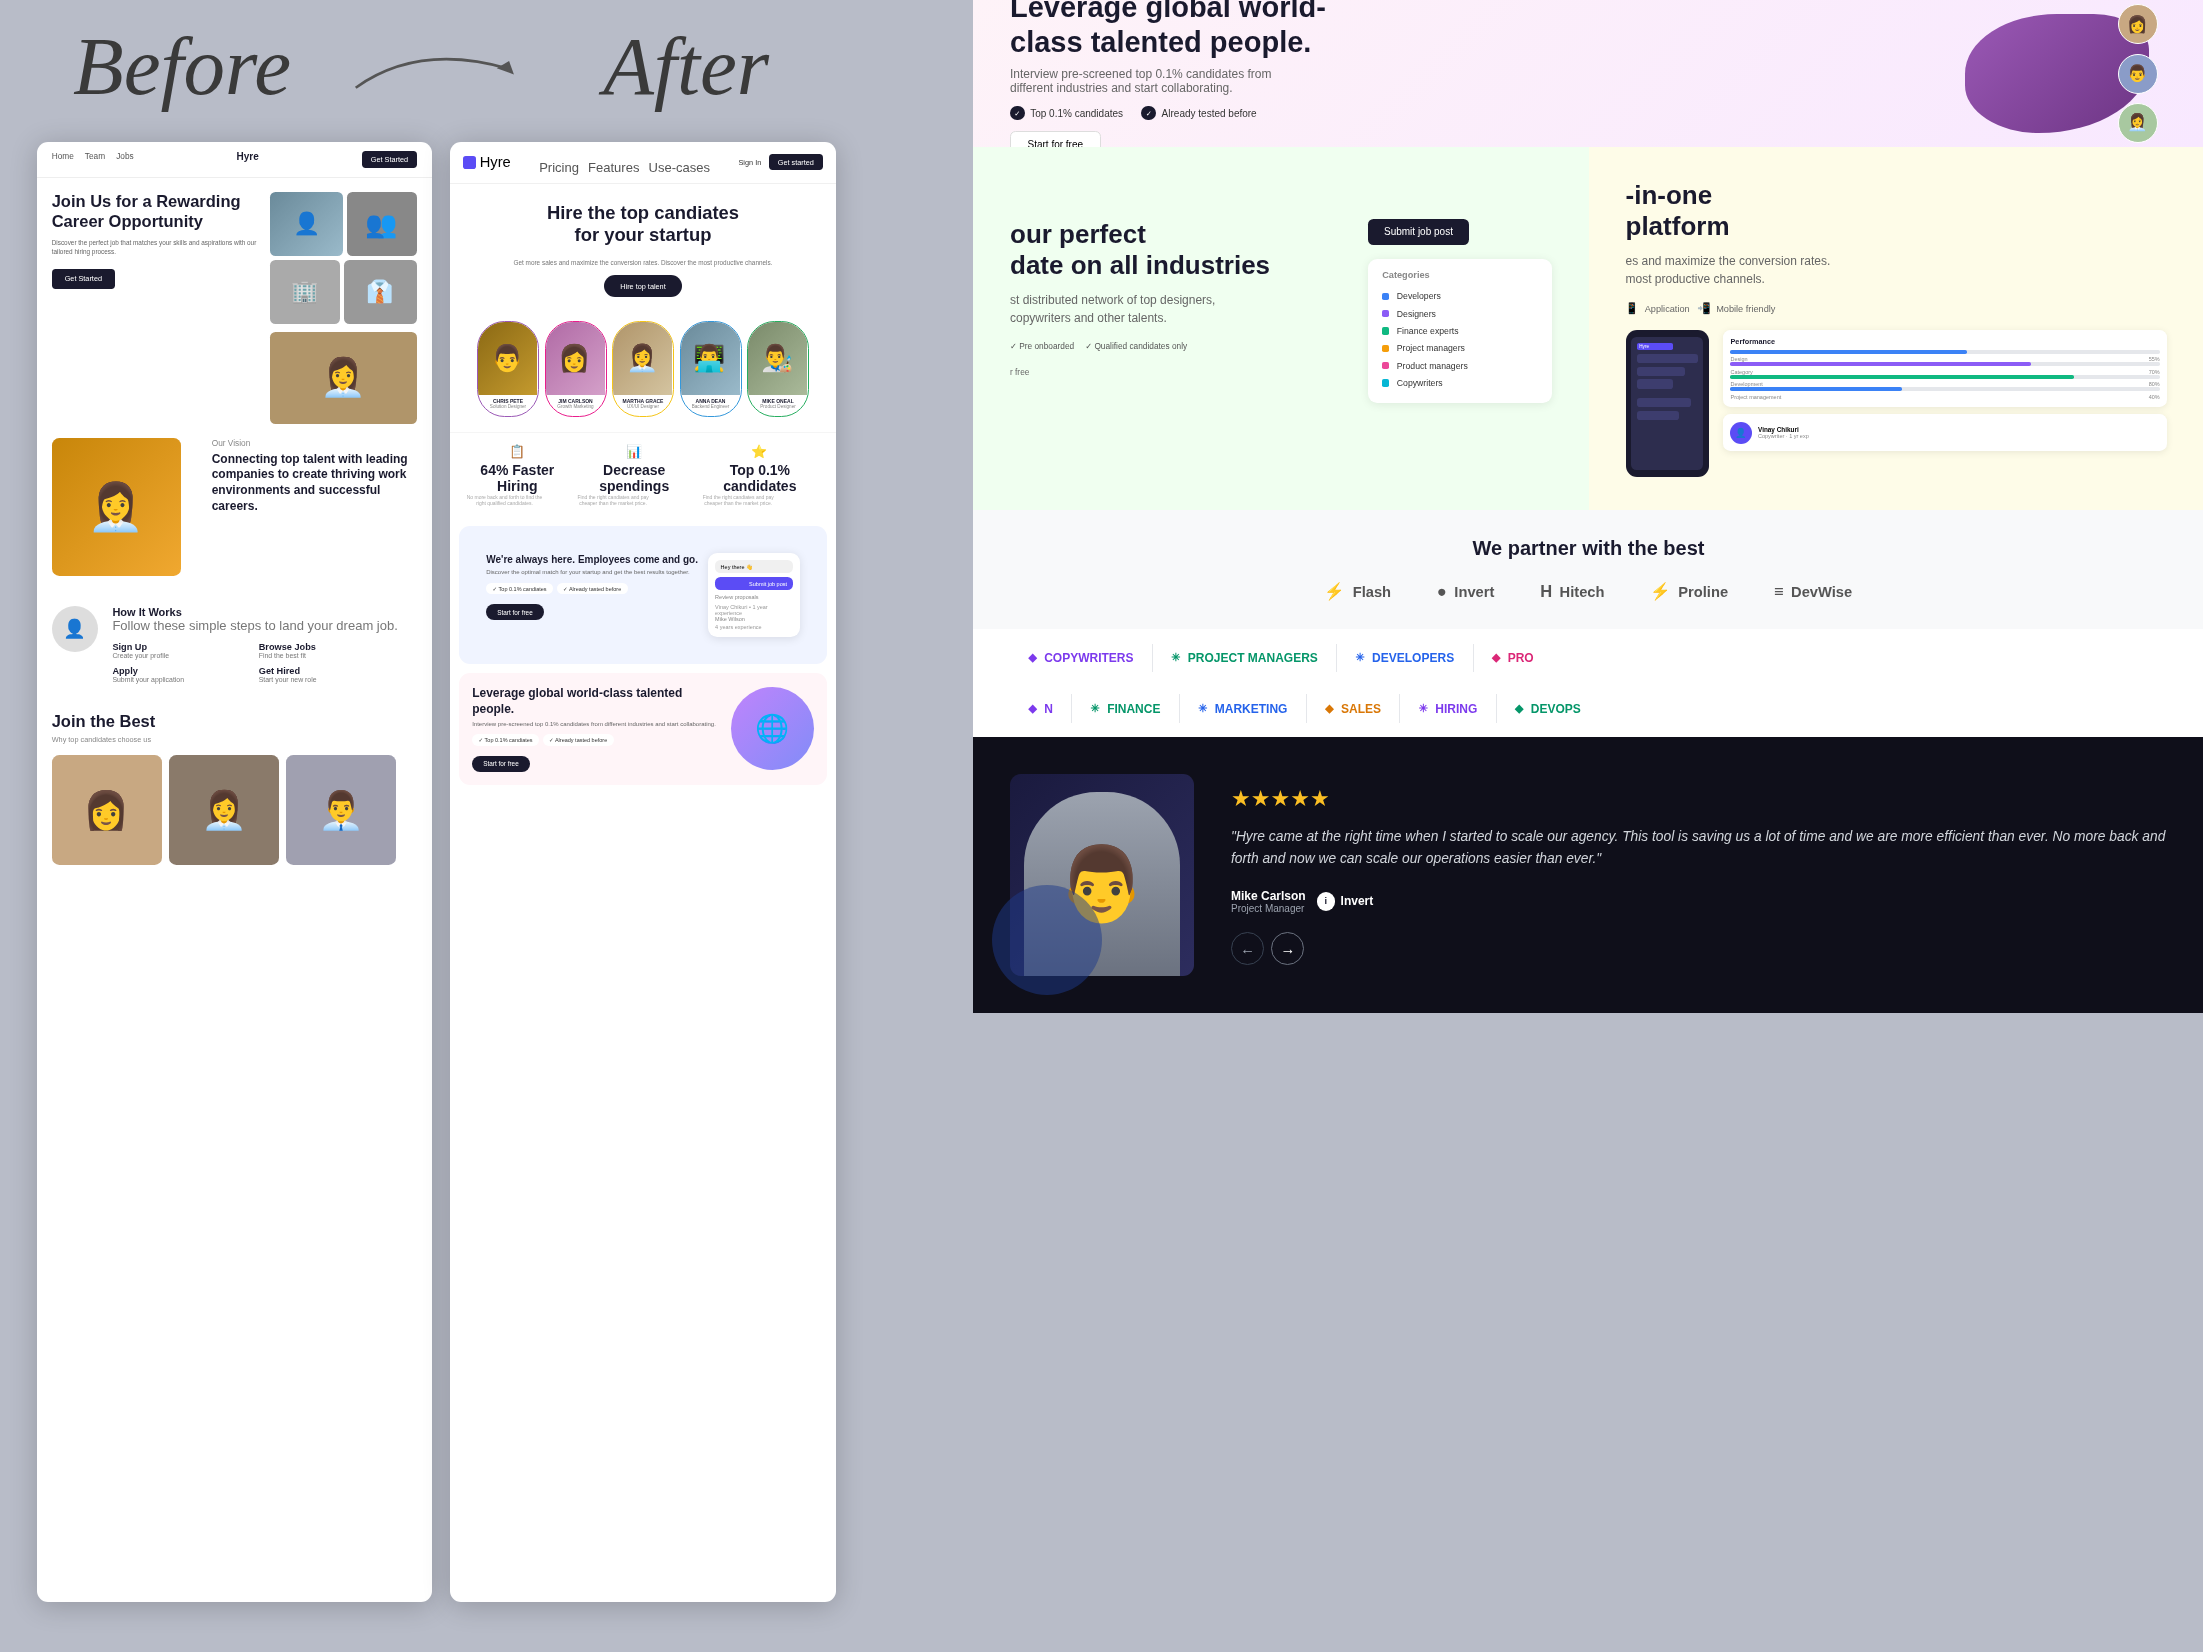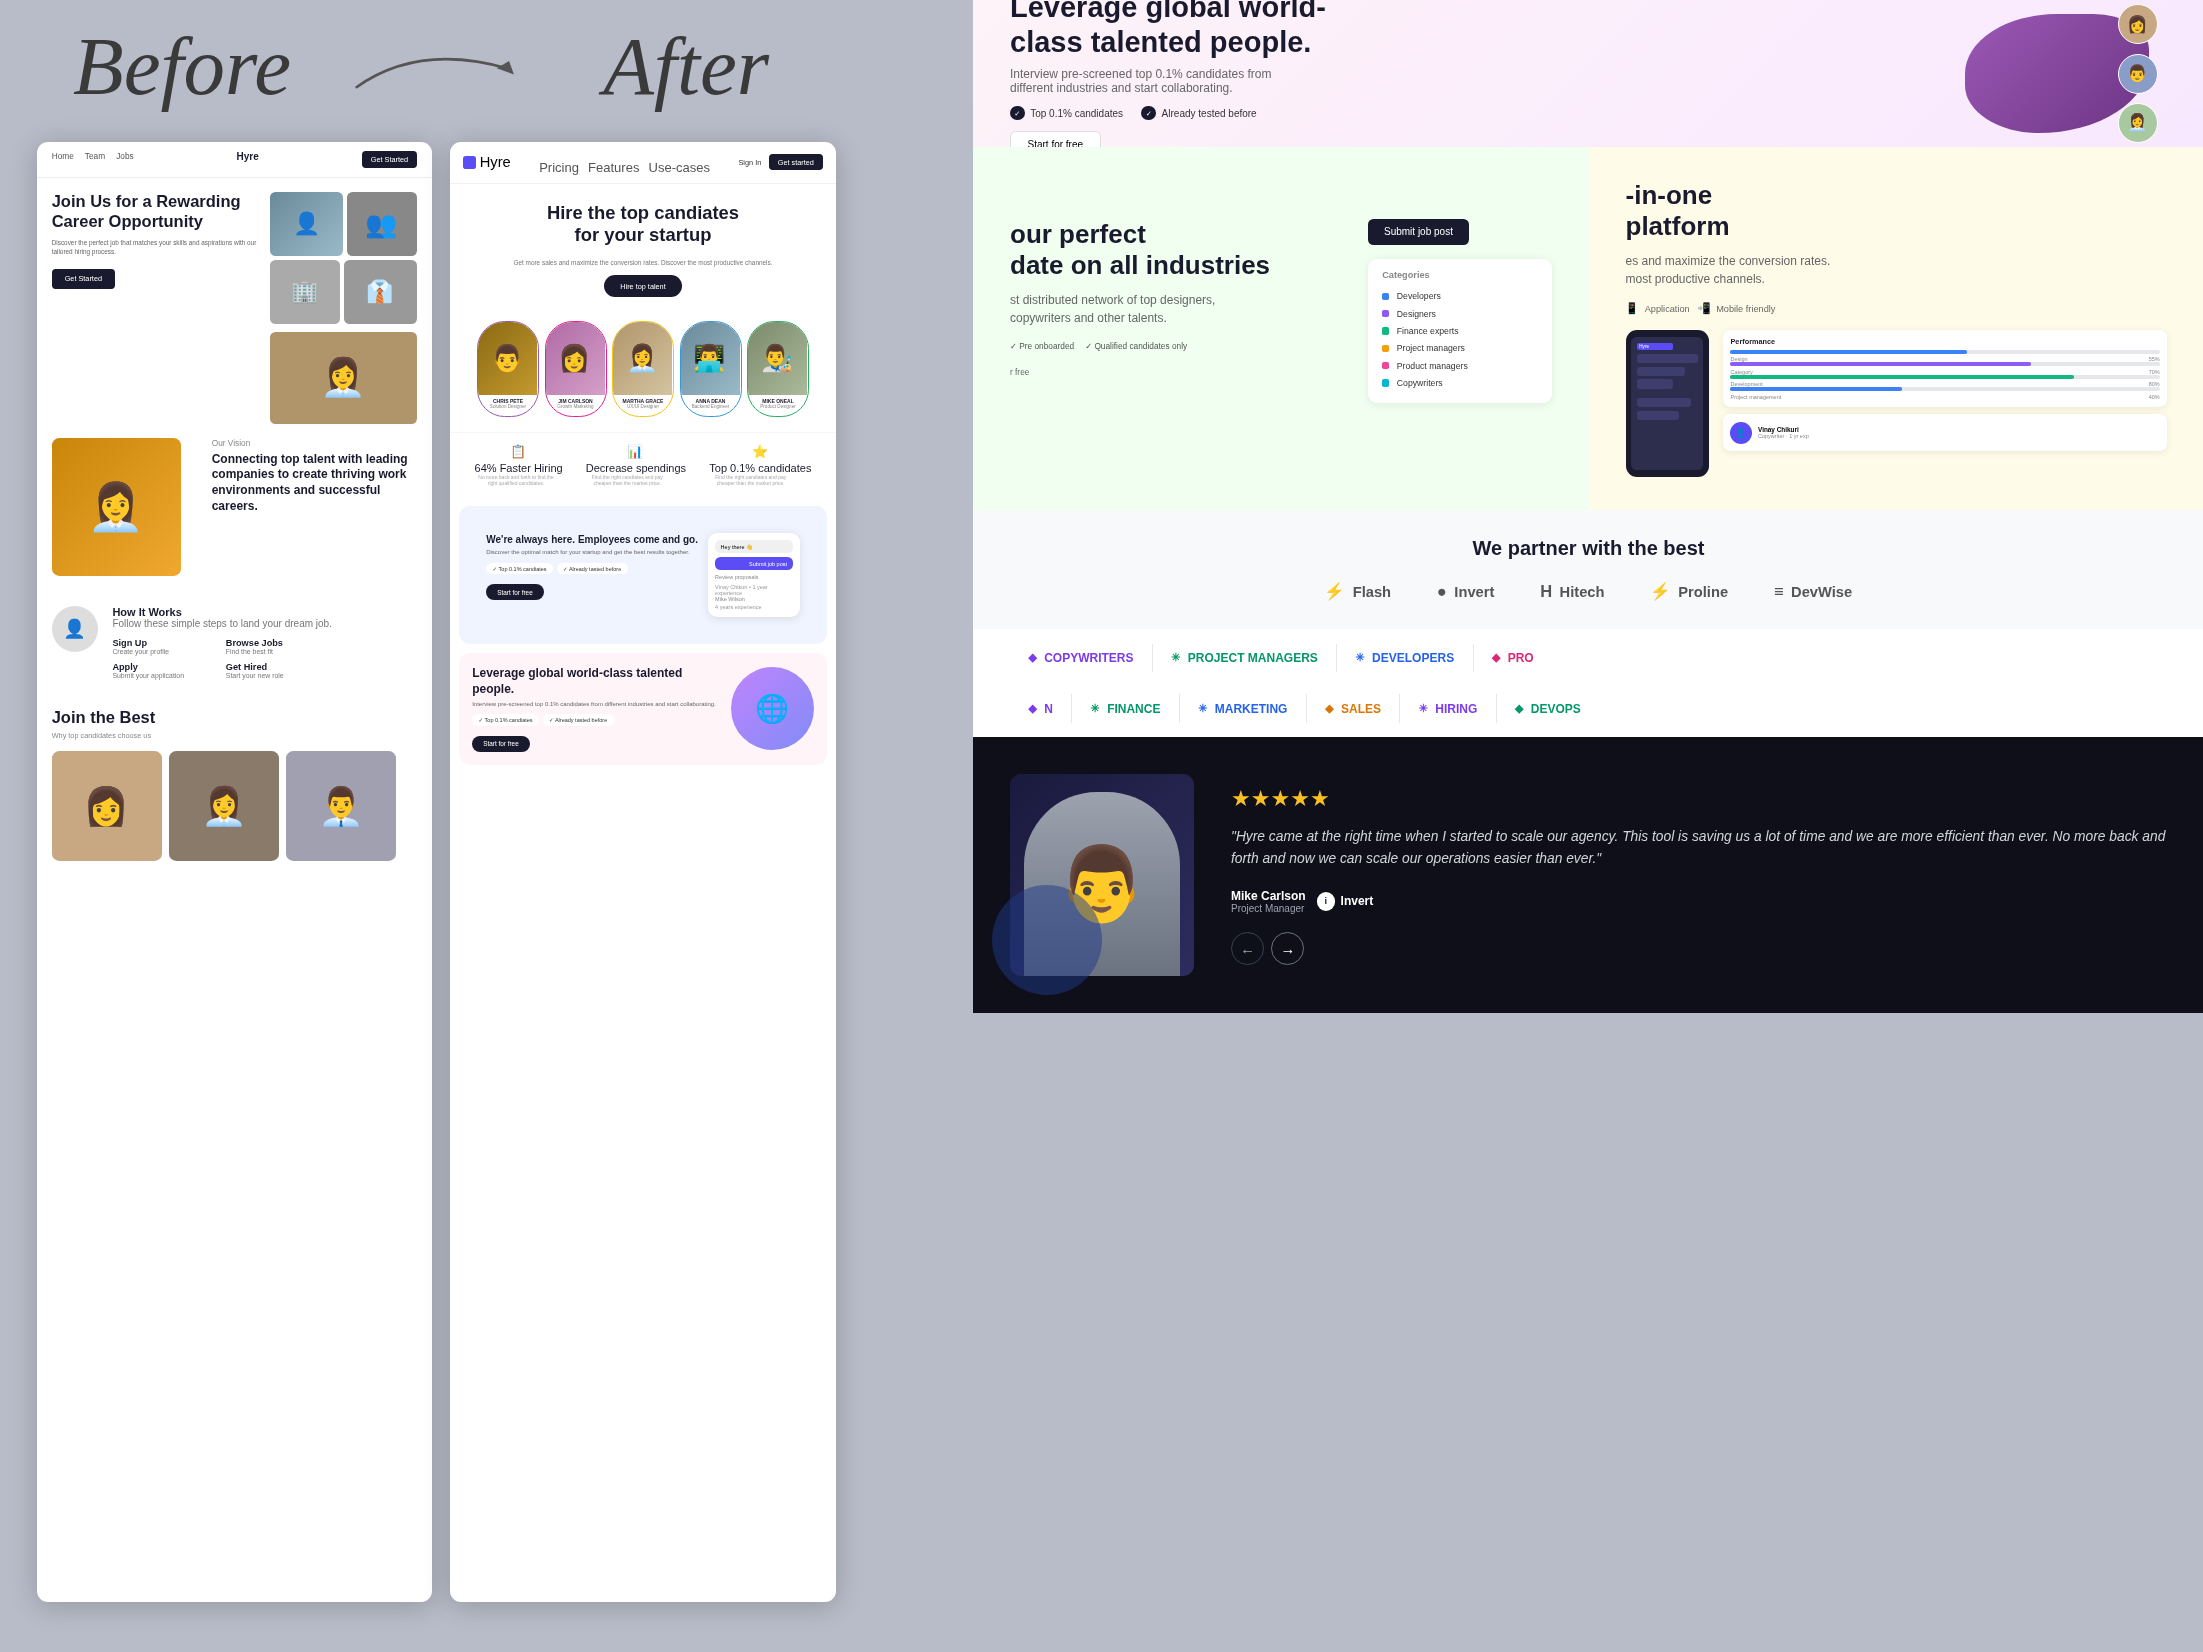--- a/index.html
+++ b/index.html
@@ -194,21 +194,21 @@
       border-radius: 50%;
       background: #ddd;
       display: flex;
       align-items: center;
       justify-content: center;
       font-size: 18.4px;
       flex-shrink: 0;
     }
     .before-how-content {}
     .before-how-title { font-size: 11px; font-weight: 700; color: #1a1a2e; }
-    .before-how-sub { font-size: 10px; color: #777; margin-bottom: 9.2px; }
+    .before-how-sub { font-size: 13px; color: #777; margin-bottom: 9.2px; }
     .before-how-steps {
       display: grid;
       grid-template-columns: 1fr 1fr;
       gap: 7.3px;
     }
     .before-step-item {}
     .before-step-title { font-size: 9.2px; font-weight: 700; color: #1a1a2e; }
     .before-step-sub { font-size: 6.9px; color: #777; }
 
     
@@ -339,21 +339,21 @@
 
     
     .stats-row {
       display: flex;
       justify-content: space-around;
       padding: 11px 13px;
       border-top: 0.9px solid #f5f5f5;
     }
     .stat-item { text-align: center; }
     .stat-icon { font-size: 13px; color: #5b4cf5; margin-bottom: 2.8px; }
-    .stat-value { font-size: 11px; font-weight: 400; color: #1a1a2e; }
+    .stat-value { font-size: 14px; font-weight: 700; color: #1a1a2e; }
     .stat-desc { font-size: 5px; color: #aaa; max-width: 83px; }
 
     
     .always-here {
       margin: 9.2px;
       background: #f0f4ff;
       border-radius: 11px;
       padding: 27px;
       display: flex;
       gap: 9.2px;

